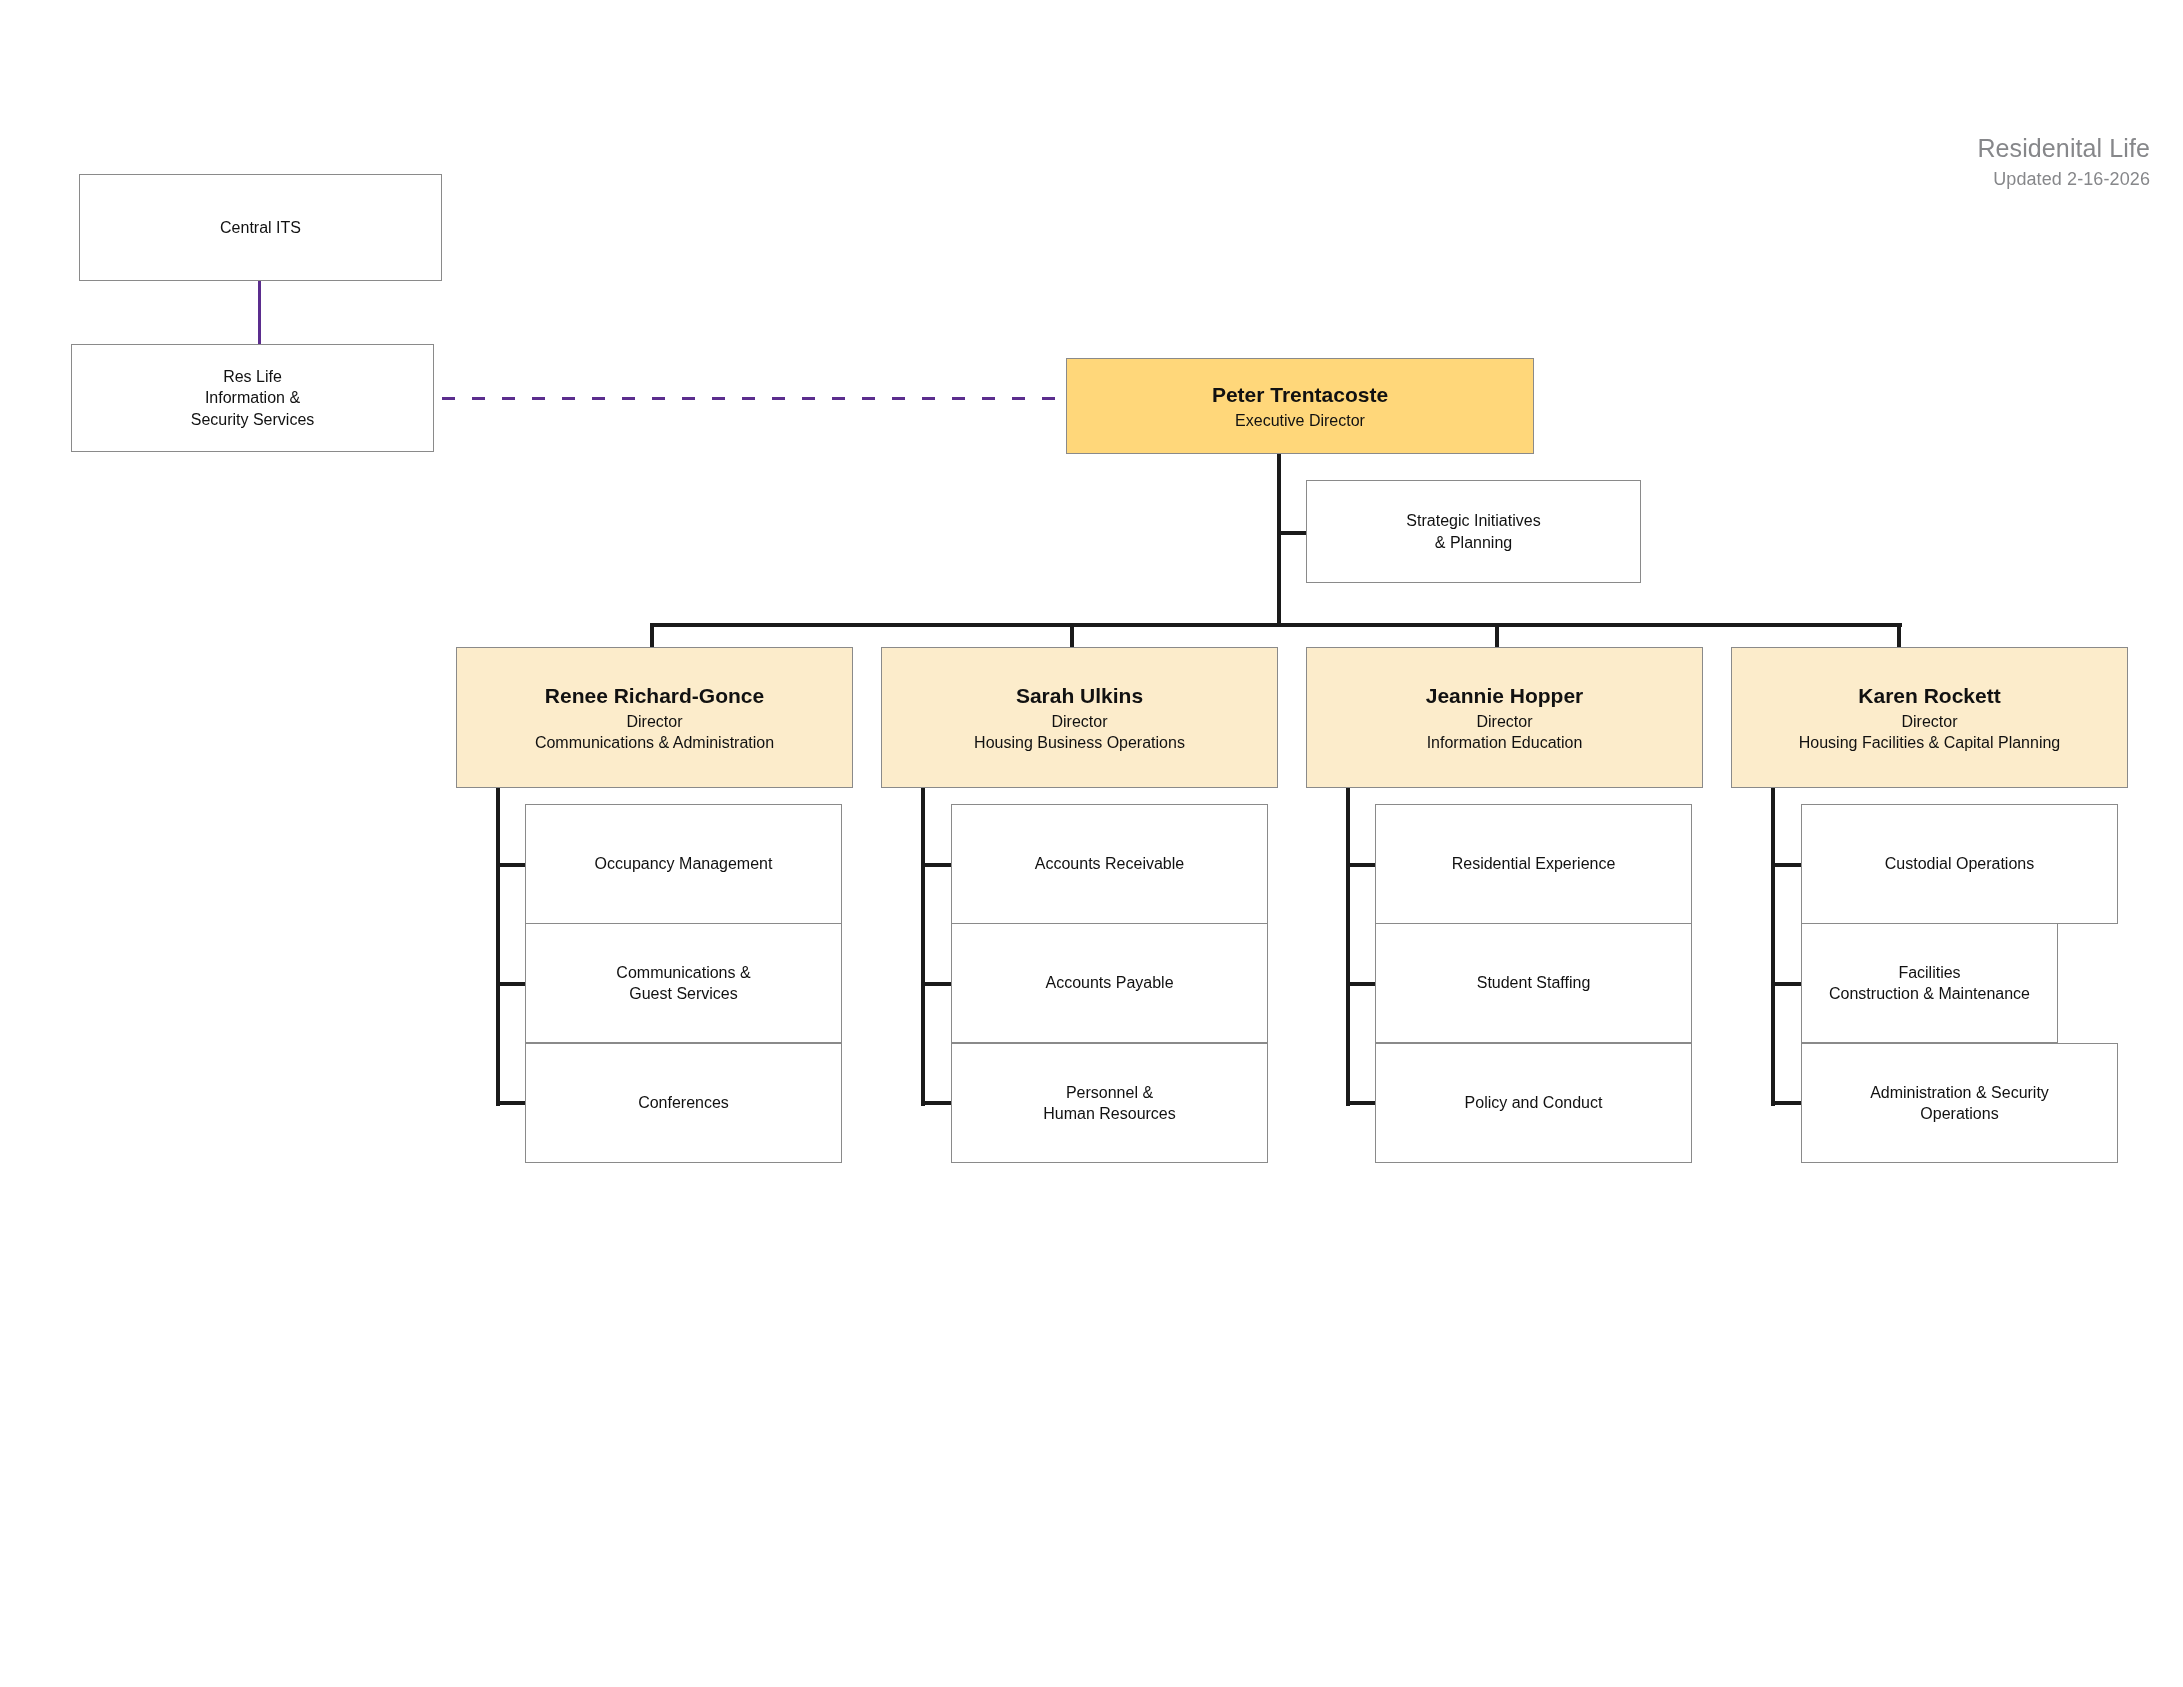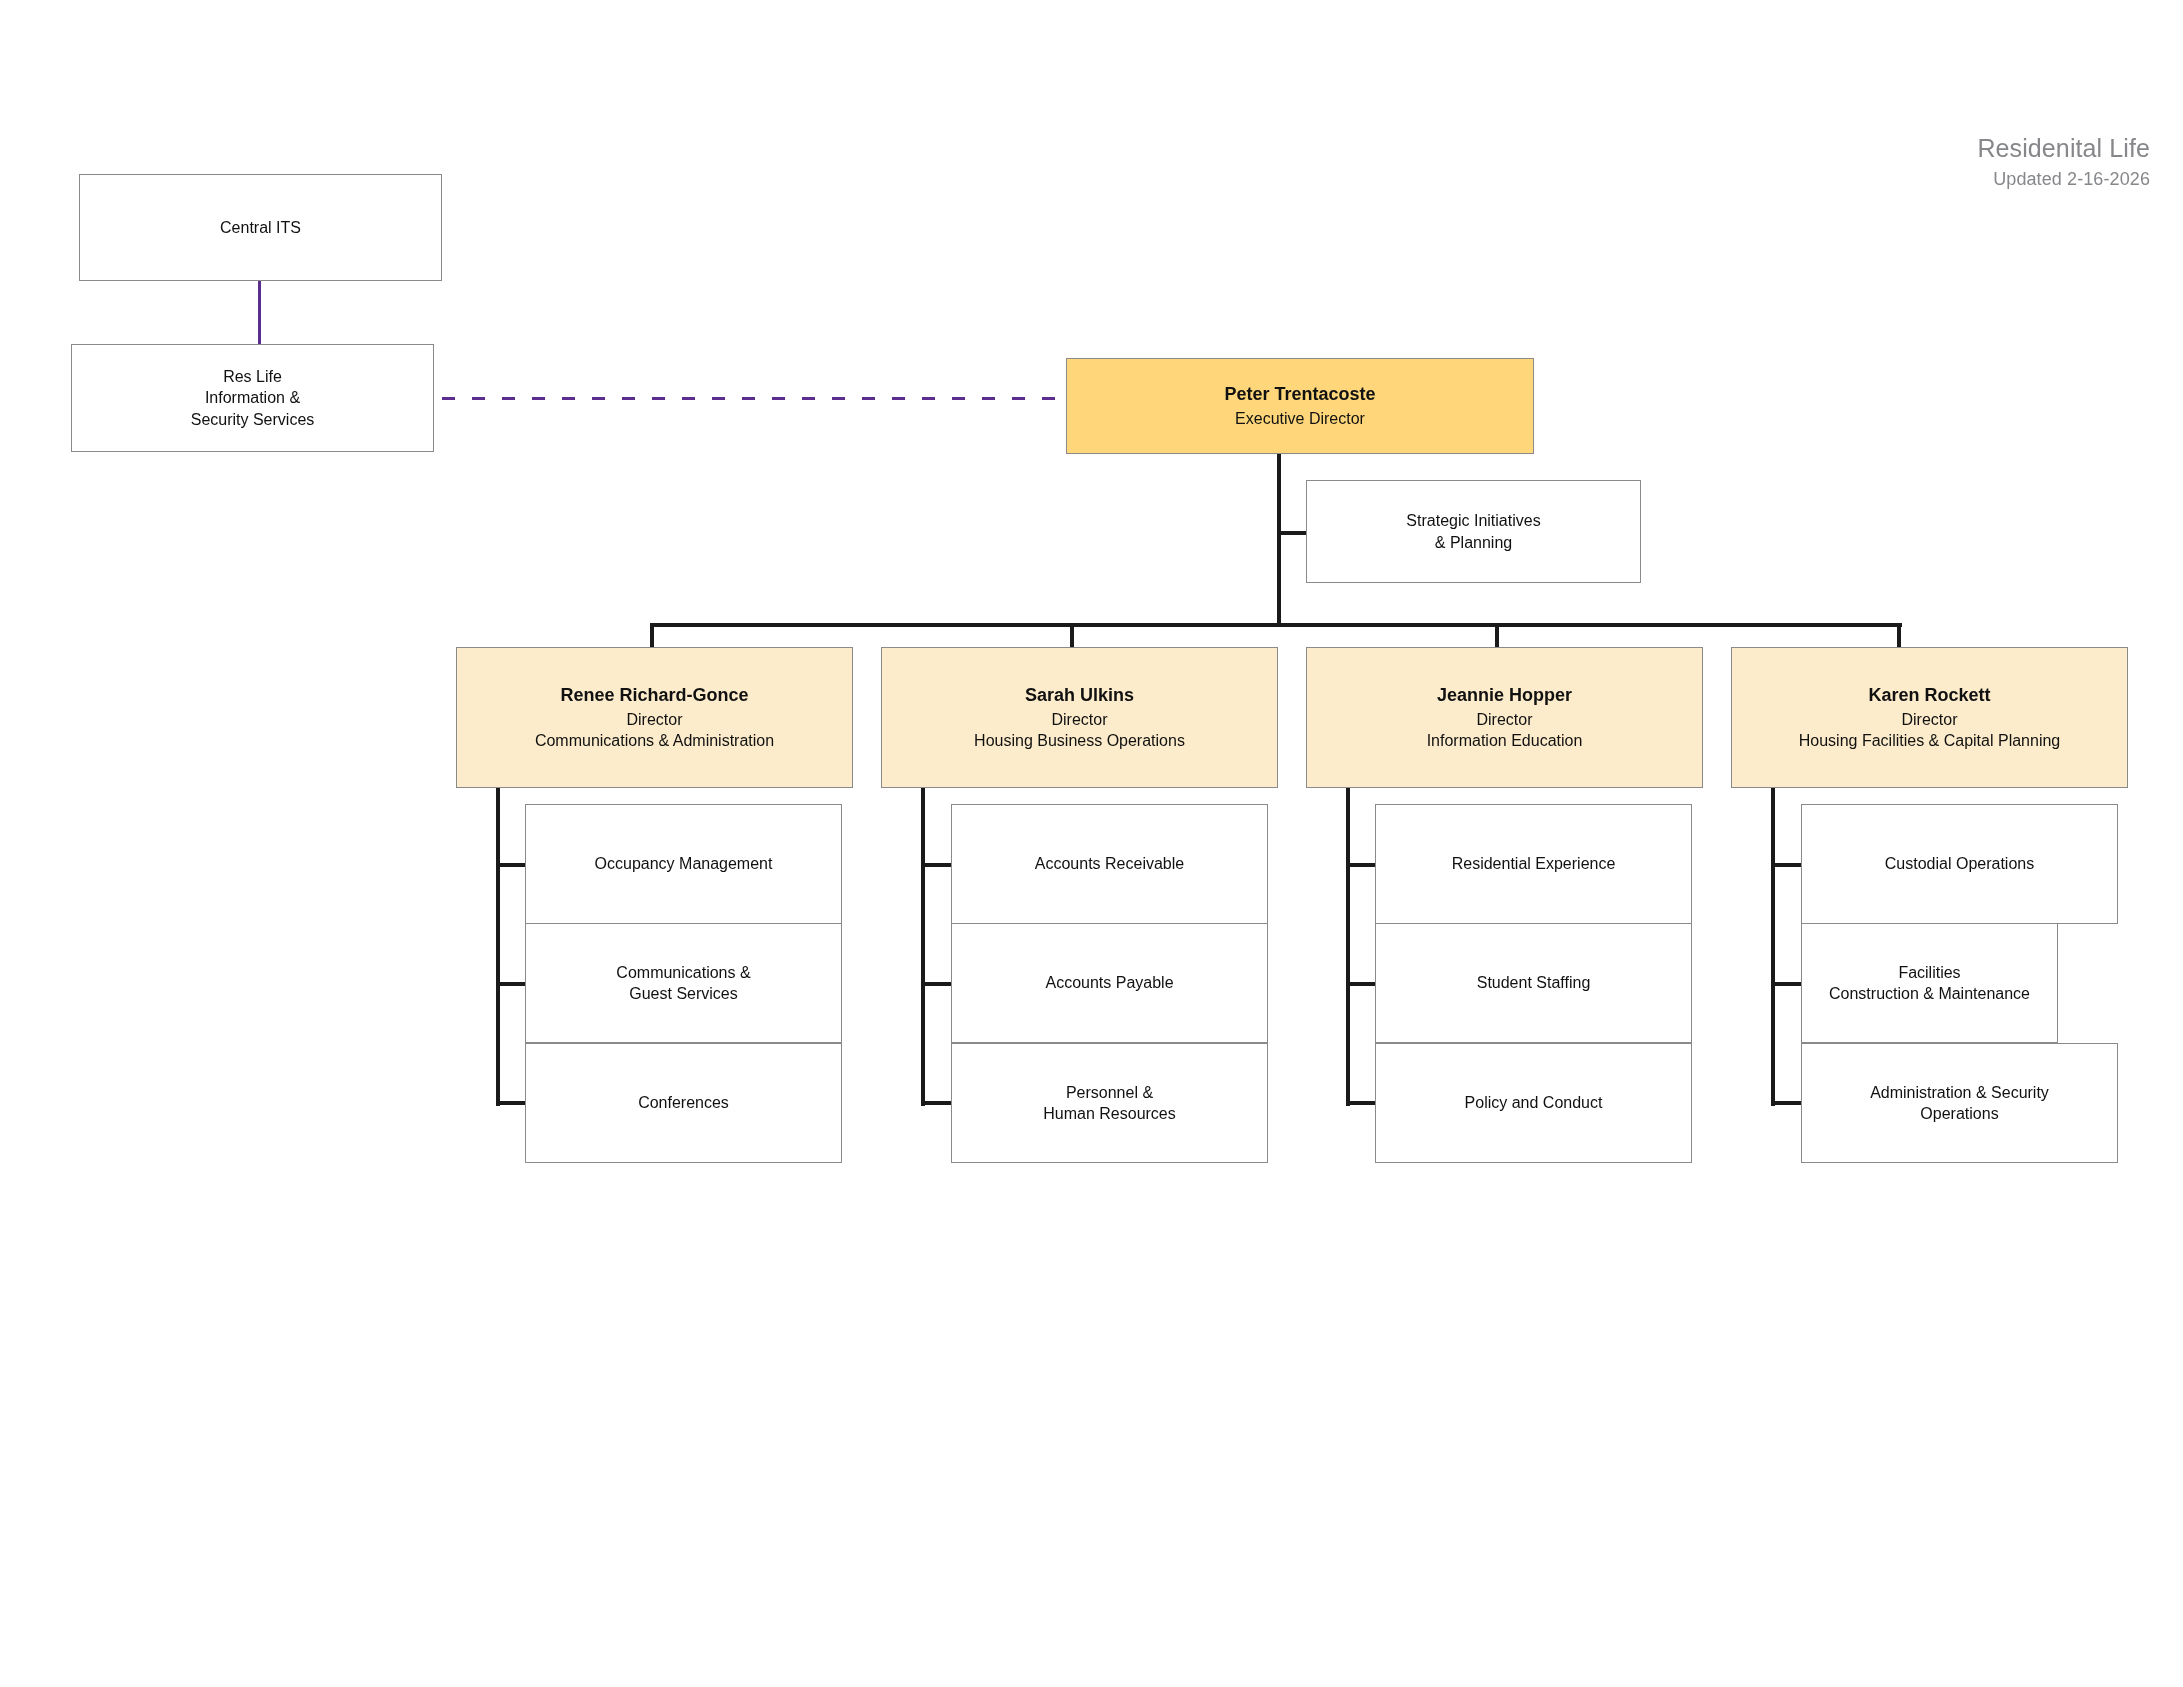--- a/index.html
+++ b/index.html
@@ -56,21 +56,21 @@
     color: #111111;
     z-index: 5;
   }
   .node .ln {
     font-size: 16px;
     line-height: 1.32;
     white-space: nowrap;
   }
   .node .ln.bold {
     font-weight: bold;
-    font-size: 18px;
+    font-size: 21px;
     margin-bottom: 1.3px;
   }
 
   .node.exec {
     background: #ffd77a;
     border-color: #8a8a8a;
   }
   .node.director {
     background: #fceccb;
     border-color: #8a8a8a;

